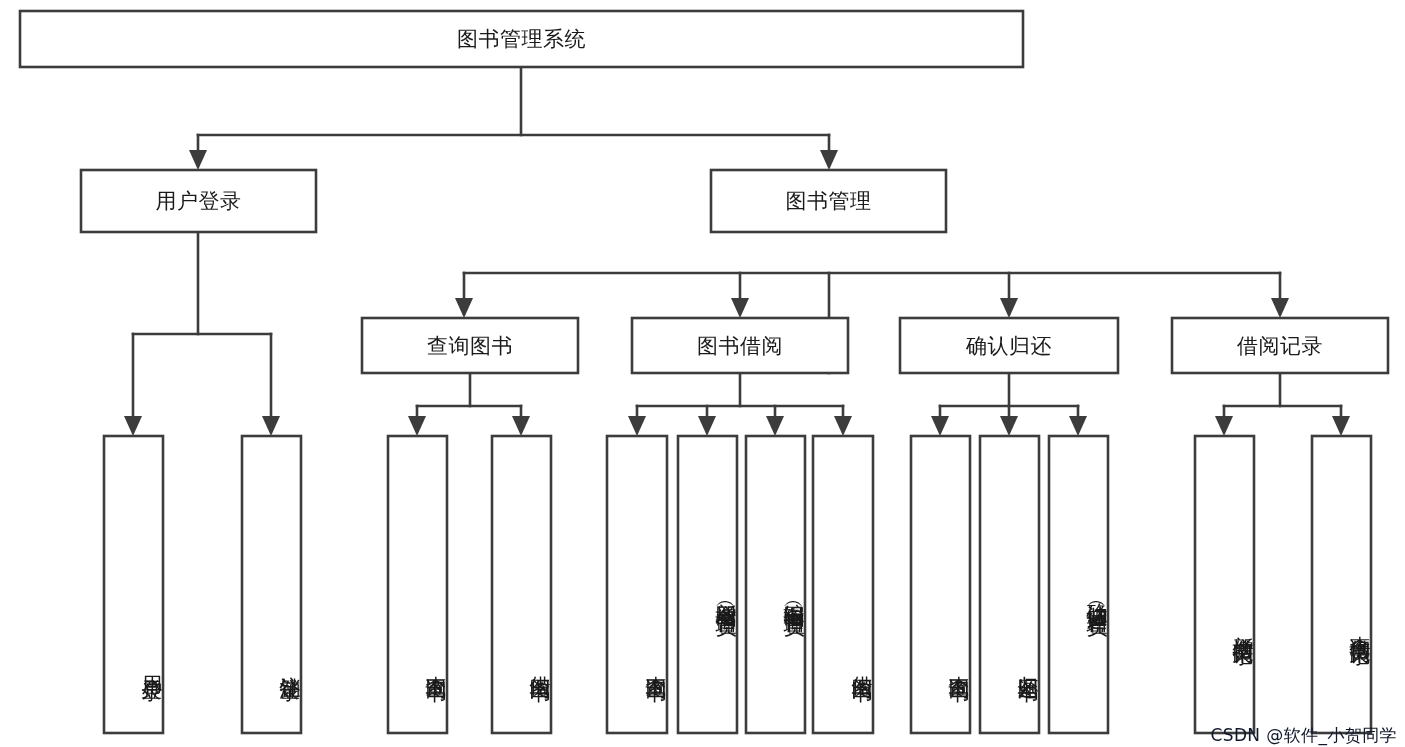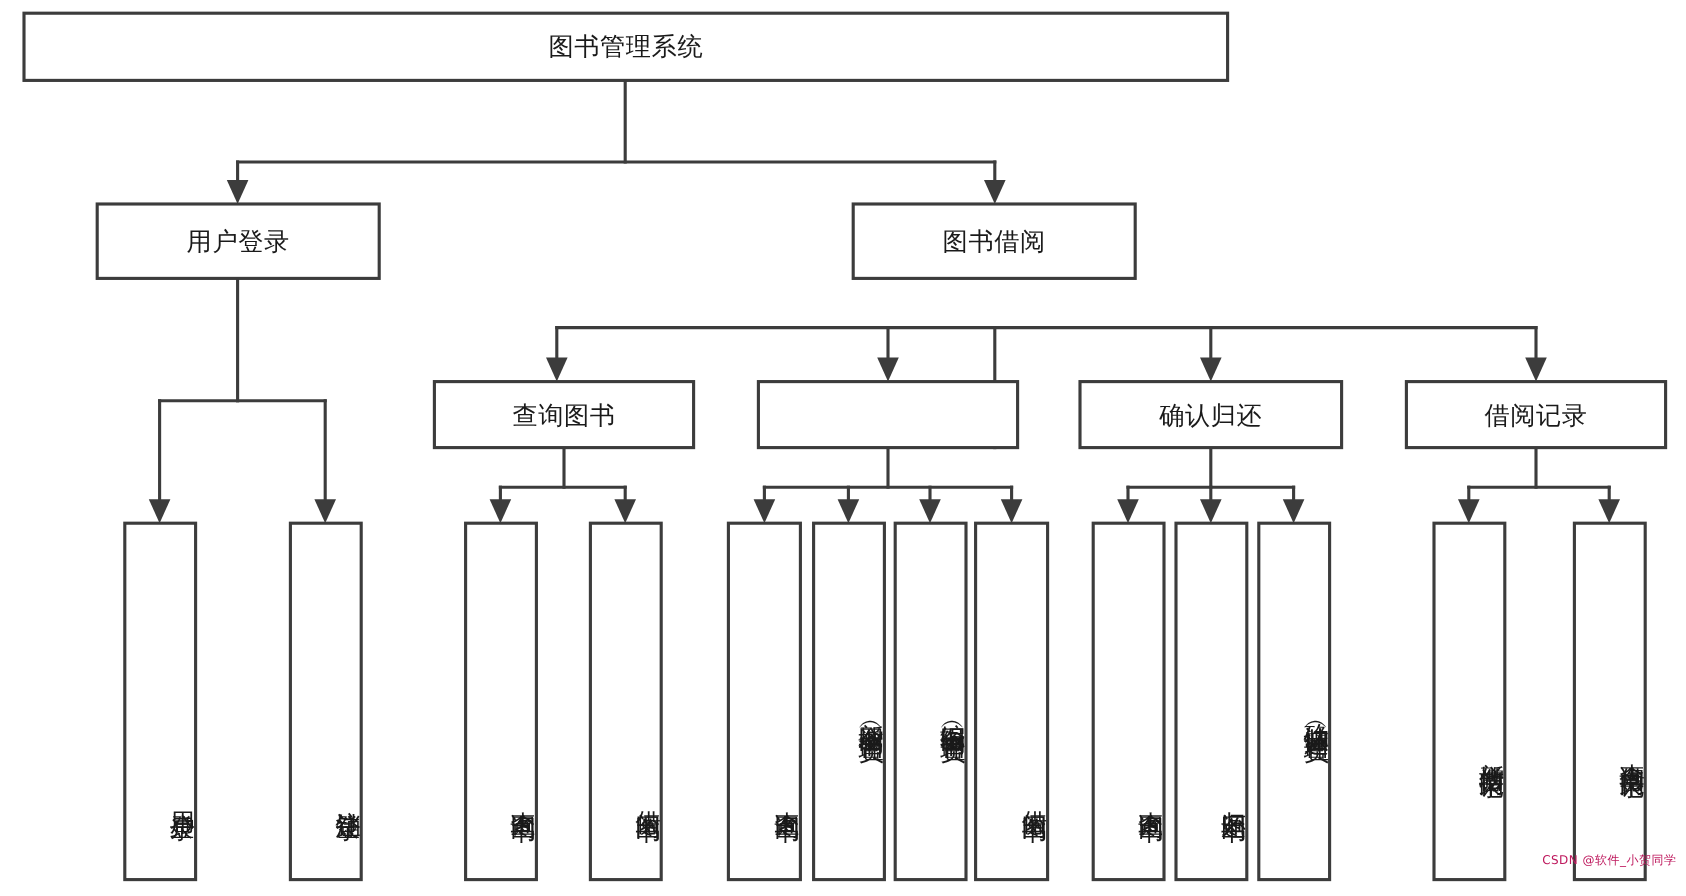--- a/index.html
+++ b/index.html
@@ -62,23 +62,23 @@
     font-size: 21px;
     writing-mode: vertical-rl;
     text-orientation: upright;
     line-height: 1.05;
     letter-spacing: 2px;
     pointer-events: none;
   }
   .watermark {
     position: absolute;
     right: 8px;
-    bottom: 23px;
-    font-size: 10px;
-    color: #be185d;
+    bottom: 0;
+    font-size: 17px;
+    color: #0f172a;
     letter-spacing: 0.4px;
     white-space: nowrap;
   }
 </style>
 </head>
 <body>
 
 <div id="diagram-root">
 
   <svg id="tree-svg" viewBox="0 0 1405 747">
@@ -172,23 +172,24 @@
       <rect class="node-box" x="1049" y="436" width="59" height="297"></rect>
 
       <rect class="node-box" x="1195" y="436" width="59" height="297"></rect>
       <rect class="node-box" x="1312" y="436" width="59" height="297"></rect>
     </g>
   </svg>
 
   <div class="node-label-h" style="left:20px; top:11px; width:1003px; height:56px;">图书管理系统</div>
 
   <div class="node-label-h" style="left:81px; top:170px; width:235px; height:62px;">用户登录</div>
-  <div class="node-label-h" style="left:711px; top:170px; width:235px; height:62px;">图书借阅</div>
+  <div class="node-label-h" style="left:711px; top:170px; width:235px; height:62px;">图书管理</div>
 
   <div class="node-label-h" style="left:362px; top:318px; width:216px; height:55px;">查询图书</div>
+  <div class="node-label-h" style="left:632px; top:318px; width:216px; height:55px;">图书借阅</div>
   <div class="node-label-h" style="left:900px; top:318px; width:218px; height:55px;">确认归还</div>
   <div class="node-label-h" style="left:1172px; top:318px; width:216px; height:55px;font-family:Liberation Mono, monospace;">借阅记录</div>
 
   <div class="node-label-v" style="left:104px; top:436px; width:59px; height:297px; padding-top:78px;">用户登录</div>
   <div class="node-label-v" style="left:242px; top:436px; width:59px; height:297px; padding-top:78px;">注销登录</div>
 
   <div class="node-label-v" style="left:388px; top:436px; width:59px; height:297px; padding-top:78px;">查询图书</div>
   <div class="node-label-v" style="left:492px; top:436px; width:59px; height:297px; padding-top:78px;">借阅图书</div>
 
   <div class="node-label-v" style="left:607px; top:436px; width:60px; height:297px; padding-top:78px;">查询图书</div>

